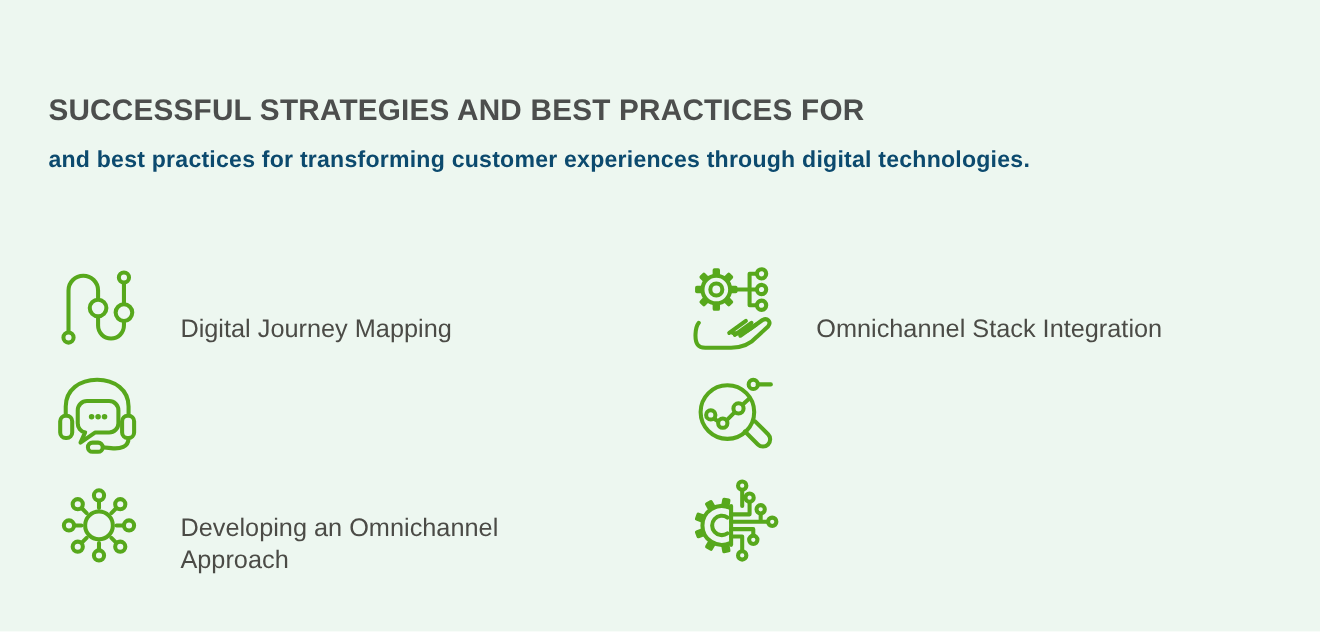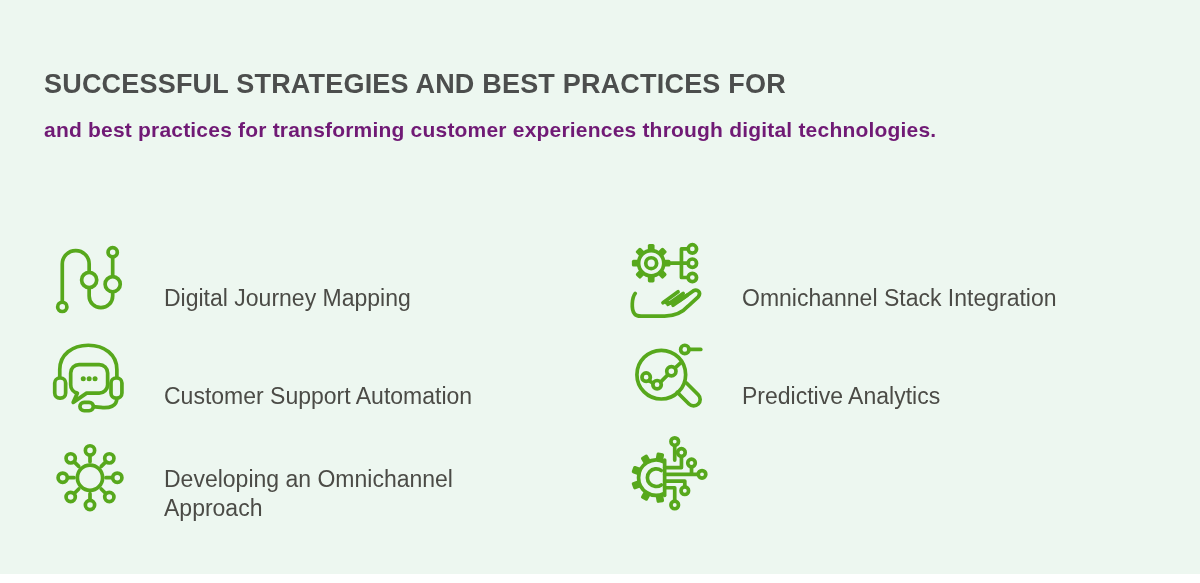--- a/index.html
+++ b/index.html
@@ -3,28 +3,28 @@
 <meta charset="utf-8">
 <style>
   html,body{margin:0;padding:0;}
   .canvas{
     position:relative;
     width:1200px;height:583px;
     background:#edf7f0;
     overflow:hidden;
     font-family:"Liberation Sans", sans-serif;
   }
-  .header{position:absolute;left:44px;top:68px;}
+  .header{position:absolute;left:44px;top:84px;}
   .title{
     font-size:27px;font-weight:700;line-height:33px;
     color:#4c4e4d;letter-spacing:.2px;
   }
   .subtitle{
     margin-top:17px;
-    font-size:21px;font-weight:700;color:#701a75;letter-spacing:.2px;
+    font-size:21px;font-weight:700;color:#0c4a6e;letter-spacing:.2px;
   }
   .grid{
     position:absolute;left:48px;top:238px;
     display:grid;grid-template-columns:578px 1fr;row-gap:14px;
   }
   .item{display:flex;align-items:center;gap:32px;height:84px;}
   .icon-box{width:84px;height:84px;flex:none;display:flex;align-items:center;justify-content:center;}
   .icon-box svg{width:84px;height:84px;display:block;}
   .item-label{
     font-size:23px;color:#4b4b46;line-height:29px;max-width:345px;margin-top:36px;
@@ -95,37 +95,35 @@
           <path class="s" d="M82,74 C82,84 73,86 63,85 L53,84"></path>
           <rect class="s bgf" x="38" y="79" width="16" height="10" rx="5"></rect>
           <rect class="s bgf" x="8" y="50" width="13" height="24" rx="6"></rect>
           <rect class="s bgf" x="75" y="50" width="13" height="24" rx="6"></rect>
           <path class="s bgf" d="M27,44 A10,10 0 0 1 37,34 H61 A10,10 0 0 1 71,44 V58 A10,10 0 0 1 61,68 H46 L30,79 L35,68 A10,10 0 0 1 27,58 Z"></path>
           <circle class="f" cx="42" cy="51" r="3"></circle>
           <circle class="f" cx="49" cy="51" r="3"></circle>
           <circle class="f" cx="56" cy="51" r="3"></circle>
         </svg>
       </div>
-      <div class="item-label">Customer Support Automation</div>
     </div>
 
     <div class="item">
       <div class="icon-box">
         <svg viewBox="0 0 100 100" aria-hidden="true">
           <circle class="s" cx="42" cy="46" r="29"></circle>
           <path class="s" d="M61,67 L75,81 A7.5,7.5 0 0 0 86,70 L72,56"></path>
           <path class="s" d="M22,50 L37,59 L53,43 L66,31"></path>
           <circle class="s bgf" cx="24" cy="49" r="5"></circle>
           <circle class="s bgf" cx="37" cy="58" r="5"></circle>
           <circle class="s bgf" cx="54" cy="42" r="5.5"></circle>
           <circle class="s bgf" cx="70" cy="16" r="5"></circle>
           <path class="s" d="M75,16 H89"></path>
         </svg>
       </div>
-      <div class="item-label">Predictive Analytics</div>
     </div>
 
     <div class="item">
       <div class="icon-box">
         <svg viewBox="0 0 100 100" aria-hidden="true">
           <circle class="s" cx="50" cy="52" r="15"></circle>
           <path class="s" d="M69,52 H77 M63.4,38.6 L69.1,32.9 M50,33 V25 M36.6,38.6 L30.9,32.9 M31,52 H23 M36.6,65.4 L30.9,71.1 M50,71 V79 M63.4,65.4 L69.1,71.1"></path>
           <circle class="s bgf" cx="82.5" cy="52" r="5.5"></circle>
           <circle class="s bgf" cx="73" cy="29" r="5.5"></circle>
           <circle class="s bgf" cx="50" cy="19.5" r="5.5"></circle>

